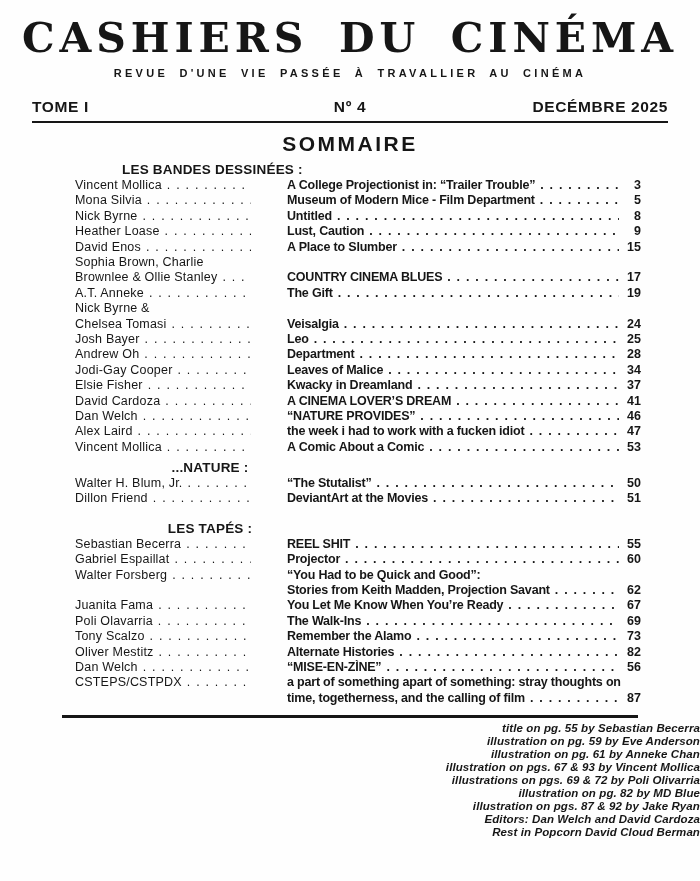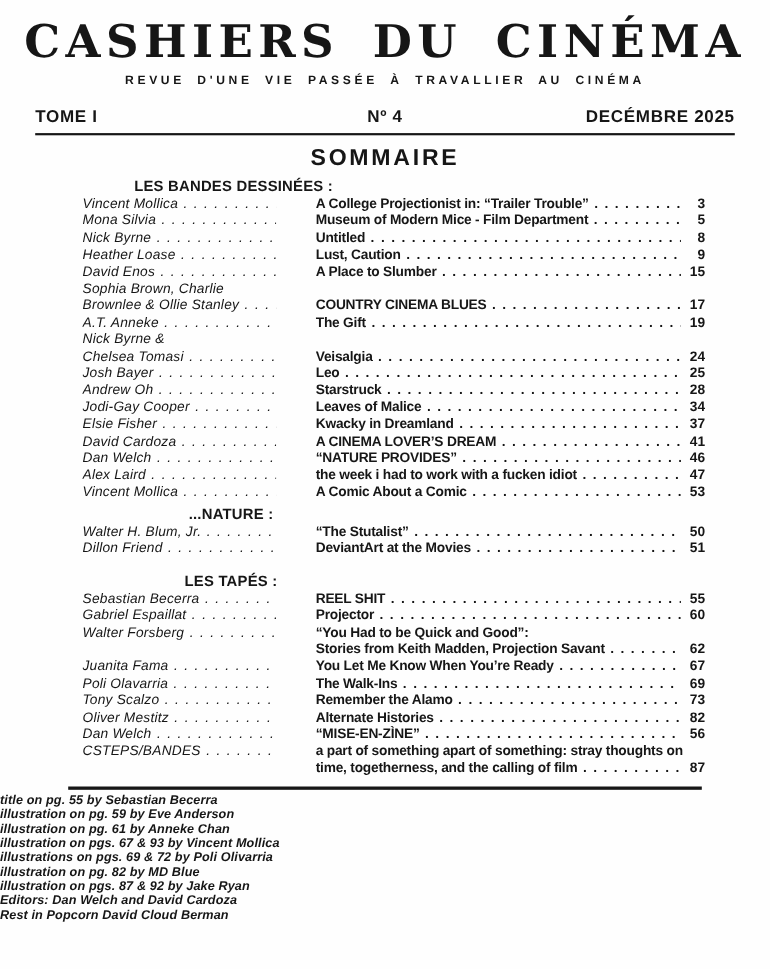--- a/index.html
+++ b/index.html
@@ -56,38 +56,38 @@
     font-weight:700; font-size:13.5px; letter-spacing:0.2px;
     height:17px; line-height:17px;
     white-space:nowrap;
     margin-left:47px;
   }
   .sec-heading.mt-sm{ margin-top:4px; }
   .sec-heading.mt-lg{ margin-top:13px; }
   .row{ display:flex; align-items:baseline; height:15.4px; line-height:15.4px; }
   .cl{
     flex:none; width:212px; padding-right:36px;
-    display:flex; align-items:center; overflow:hidden;font-style:italic;
+    display:flex; align-items:center; overflow:hidden;
   }
   .cr{ flex:1; min-width:0; display:flex; align-items:baseline; overflow:hidden; }
   .author{ white-space:nowrap; font-weight:400; letter-spacing:0.2px; }
   .etitle{ white-space:nowrap; font-weight:700; letter-spacing:-0.2px; }
   .dots{ flex:1; overflow:hidden; white-space:nowrap; padding-left:5px; }
   .dots::after{
     content:". . . . . . . . . . . . . . . . . . . . . . . . . . . . . . . . . . . . . . . . . . . . . . . . . . . . . . . . . .";
     letter-spacing:1.2px;
   }
   .cl .dots{ font-weight:400; }
   .cr .dots{ font-weight:700; }
   .page-num{ flex:none; width:22px; text-align:right; font-weight:700; padding-left:4px; }
 
   
   .foot-rule{ margin:9px 62px 0 62px; border-top:3px solid var(--ink); }
   .credits{
-    margin-top:4px; text-align:left;
+    margin-top:4px; text-align:right;
     font-style:italic; font-weight:700;
     font-size:11.5px; line-height:13px;
     letter-spacing:0.1px;
   }
 </style>
 </head>
 <body>
 
 <div class="page">
 
@@ -216,21 +216,21 @@
           <span class="dots"></span>
           <span class="page-num">25</span>
         </div>
       </div>
       <div class="row">
         <div class="cl">
           <span class="author">Andrew Oh</span>
           <span class="dots"></span>
         </div>
         <div class="cr">
-          <span class="etitle">Starstruck</span>
+          <span class="etitle">Department</span>
           <span class="dots"></span>
           <span class="page-num">28</span>
         </div>
       </div>
       <div class="row">
         <div class="cl">
           <span class="author">Jodi-Gay Cooper</span>
           <span class="dots"></span>
         </div>
         <div class="cr">
@@ -407,21 +407,21 @@
           <span class="dots"></span>
         </div>
         <div class="cr">
           <span class="etitle">“MISE-EN-ZÌNE”</span>
           <span class="dots"></span>
           <span class="page-num">56</span>
         </div>
       </div>
       <div class="row">
         <div class="cl">
-          <span class="author">CSTEPS/BANDES</span>
+          <span class="author">CSTEPS/CSTPDX</span>
           <span class="dots"></span>
         </div>
         <div class="cr">
           <span class="etitle">a part of something apart of something: stray thoughts on</span>
         </div>
       </div>
       <div class="row">
         <div class="cl"></div>
         <div class="cr">
           <span class="etitle">time, togetherness, and the calling of film</span>

